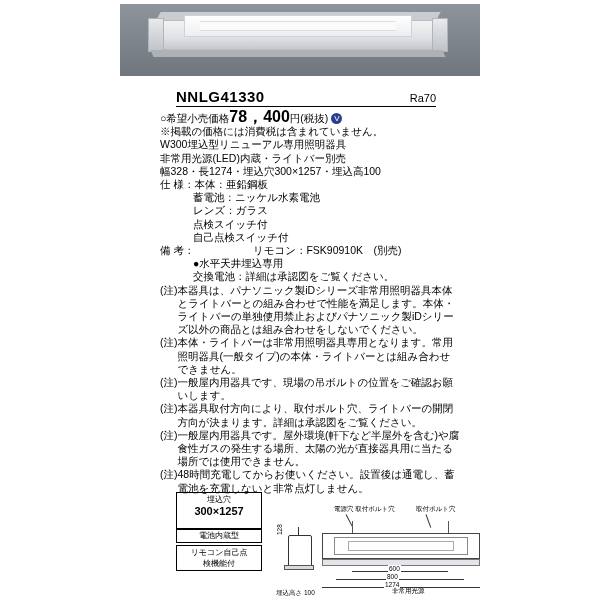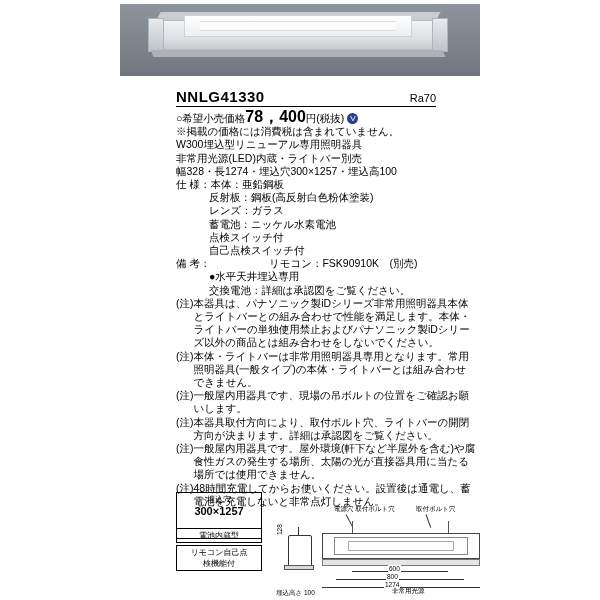--- a/index.html
+++ b/index.html
@@ -117,21 +117,21 @@
     position: absolute;
     left: 176px; top: 106px;
     width: 260px;
     height: 1px;
     background: #000;
   }
 
   
   .spec {
     position: absolute;
-    left: 176px;
+    left: 160px;
     top: 110px;
     width: 300px;
     font-size: 10.5px;
     line-height: 13.2px;
   }
   .price-line {
     display: flex;
     align-items: baseline;
     white-space: nowrap;
   }
@@ -169,21 +169,21 @@
   .note-mark { flex: 0 0 auto; }
   .note-text { flex: 1 1 auto; }
 
   
   .recess-box {
     position: absolute;
     left: 176px; top: 492px;
     width: 86px;
     border: 1px solid #000;
     box-sizing: border-box;
-    padding: 2px 0 20px 0;
+    padding: 2px 0 11px 0;
     text-align: center;
   }
   .recess-label { font-size: 8px; line-height: 10px; }
   .recess-size { font-size: 11px; font-weight: bold; line-height: 13px; }
 
   .pill {
     position: absolute;
     left: 176px;
     width: 86px;
     border: 1px solid #000;
@@ -354,23 +354,22 @@
     <div class="ln">※掲載の価格には消費税は含まれていません。</div>
 
     <div class="ln">W300埋込型リニューアル専用照明器具</div>
     <div class="ln">非常用光源(LED)内蔵・ライトバー別売</div>
     <div class="ln">幅328・長1274・埋込穴300×1257・埋込高100</div>
 
     <div class="spec-row">
       <span class="label">仕 様：</span>
       <span class="vals">本体：亜鉛鋼板</span>
     </div>
-    <div class="sub">反射板：鋼板(高反射白色粉体塗装)</div>
+    <div class="sub">蓄電池：ニッケル水素電池</div>
     <div class="sub">レンズ：ガラス</div>
-    <div class="sub">蓄電池：ニッケル水素電池</div>
     <div class="sub">点検スイッチ付</div>
     <div class="sub">自己点検スイッチ付</div>
 
     <div class="remarks-row">
       <span class="remarks-label">備 考：</span>
       <span class="remarks-body">リモコン：FSK90910K　(別売)</span>
     </div>
     <div class="sub">●水平天井埋込専用</div>
     <div class="sub">交換電池：詳細は承認図をご覧ください。</div>
 

